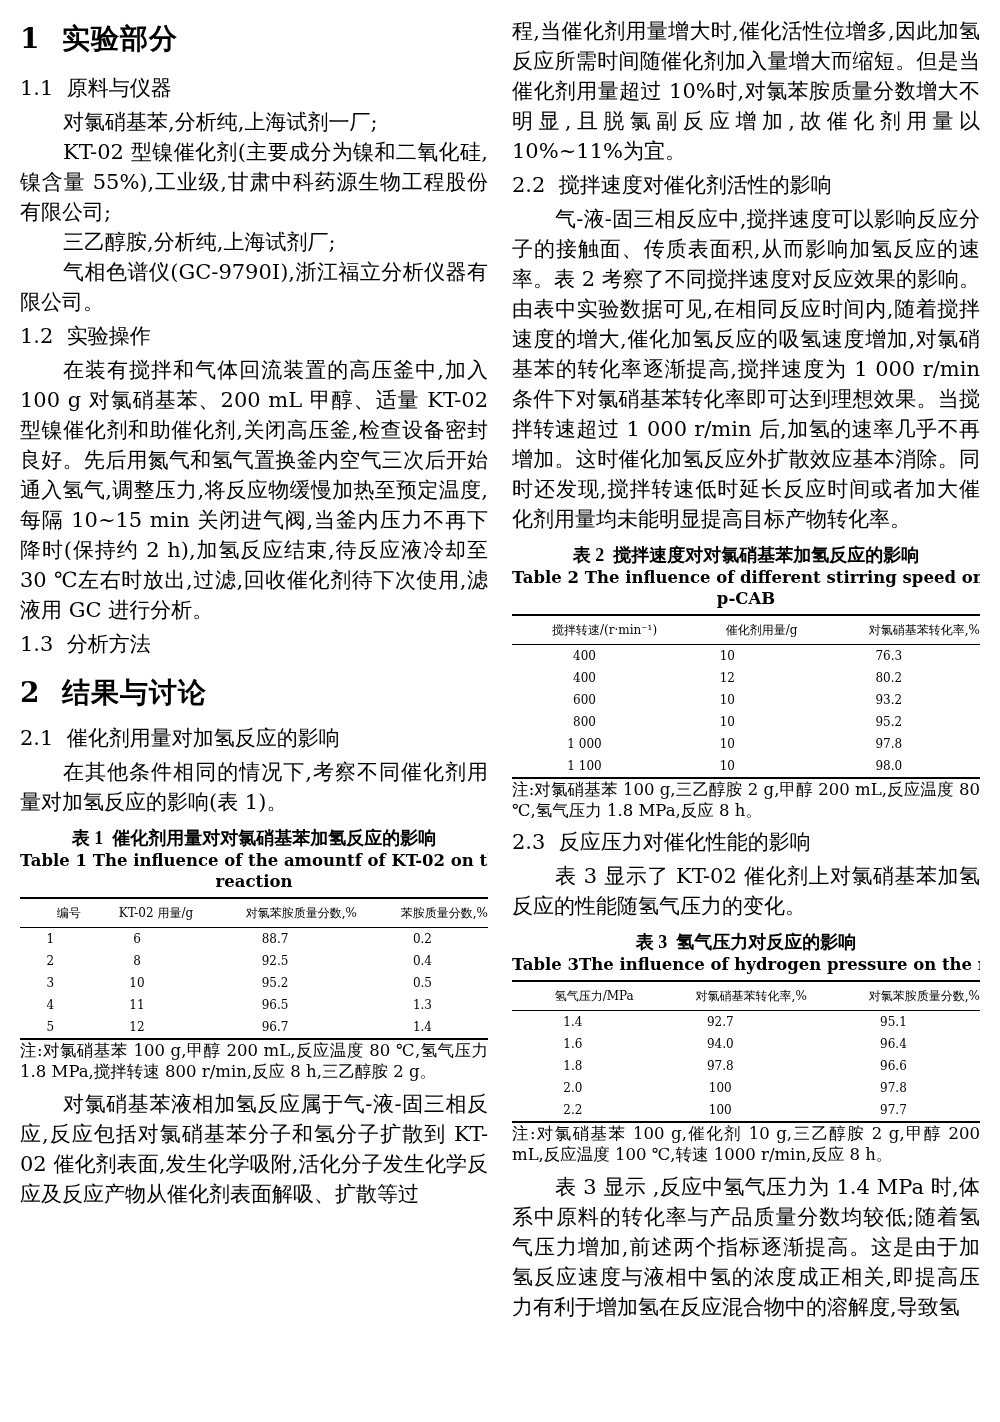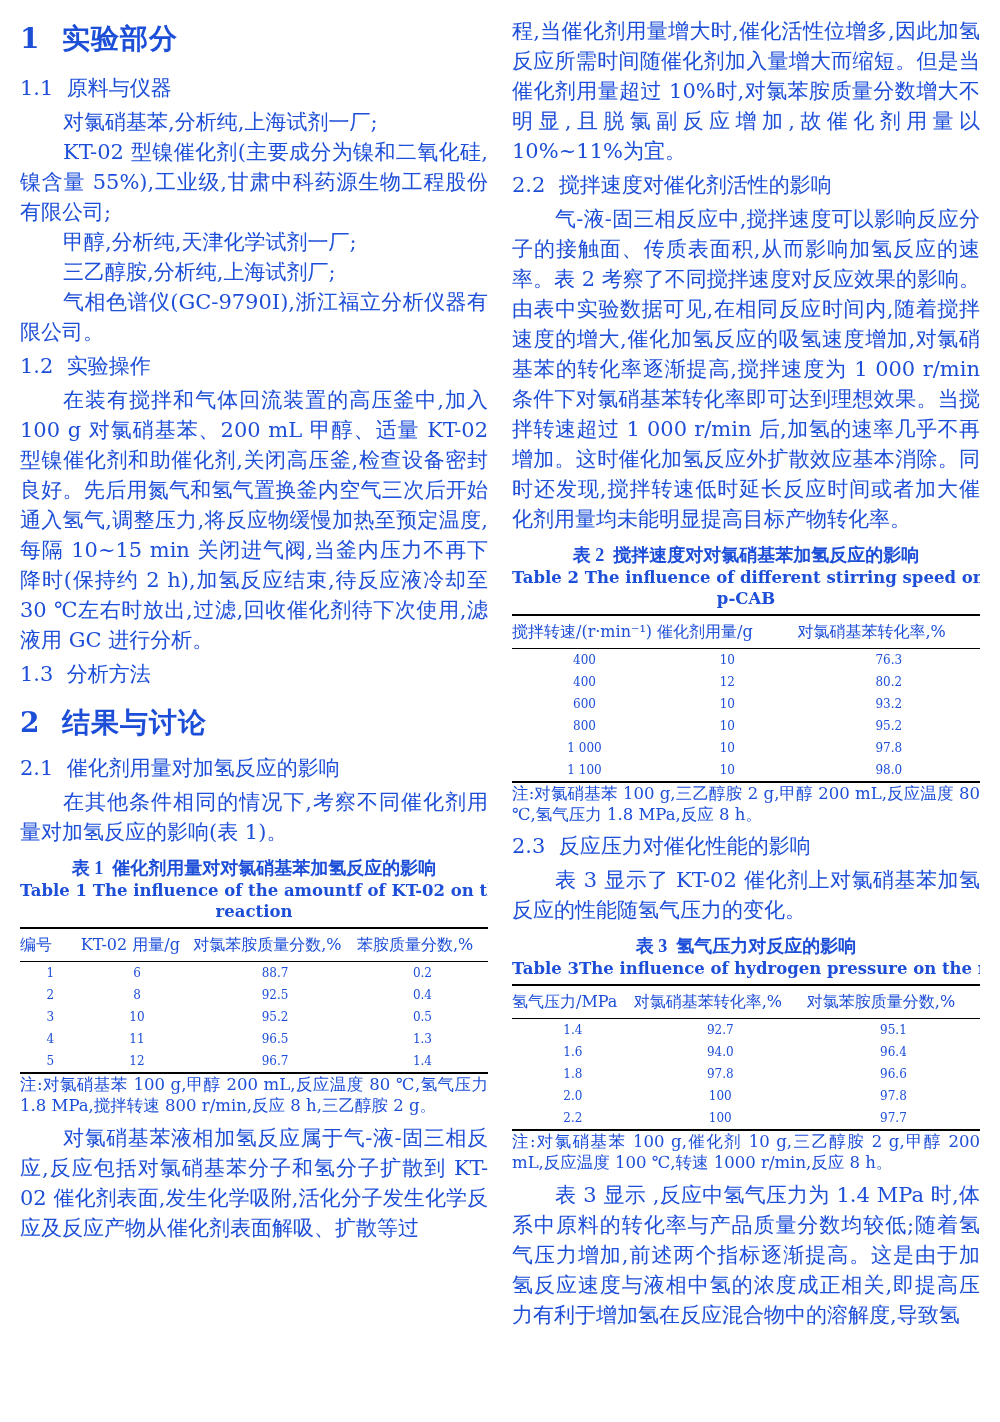--- a/index.html
+++ b/index.html
@@ -2,21 +2,21 @@
 <html lang="zh"><head>
 <meta charset="utf-8">
 <style>
   * { box-sizing: border-box; }
   html, body { margin: 0; padding: 0; background: #ffffff; }
   .page {
     width: 1000px; height: 1422px;
     padding: 16px 20px;
     display: flex; gap: 24px;
     font-family: "DejaVu Serif", "Liberation Serif", serif;
-    color: #1d4ed8;
+    color: #000000;
     overflow: hidden;
     background: #ffffff;
   }
   .col { flex: 0 0 468px; width: 468px; }
 
   .h1 {
     font-size: 28px; font-weight: 600;
     margin: 4px 0 16px 0;
     white-space: pre-wrap;
     letter-spacing: 1px;
@@ -42,45 +42,44 @@
     font-size: 16.5px; font-weight: 700; text-align: center;
     line-height: 21px; white-space: nowrap; overflow: hidden;
   }
   table {
     width: 100%; border-collapse: collapse;
     margin-top: 5px;
     border-top: 2.4px solid #000;
     border-bottom: 2.4px solid #000;
   }
   thead th {
-    font-size: 16px; font-weight: 400;
+    font-size: 12px; font-weight: 400;
     padding: 6px 0 5px 0;
     border-bottom: 1.5px solid #000;
-    text-align: left; white-space: nowrap;
+    text-align: right; white-space: nowrap;
   }
   tbody td {
     font-size: 12px; padding: 4px 0; text-align: center;
   }
   .note {
     font-size: 16.5px; line-height: 21px;
     text-align: justify; 
   }
 </style>
 </head>
 <body>
 
 <div class="page">
 
   <div class="col">
     <div class="h1">1  实验部分</div>
 
     <div class="h2">1.1  原料与仪器</div>
     <p class="body ind">对氯硝基苯,分析纯,上海试剂一厂;</p>
     <p class="body ind">KT-02 型镍催化剂(主要成分为镍和二氧化硅,镍含量 55%),工业级,甘肃中科药源生物工程股份有限公司;</p>
-    <p class="body ind">甲醇,分析纯,天津化学试剂一厂;</p>
     <p class="body ind">三乙醇胺,分析纯,上海试剂厂;</p>
     <p class="body ind">气相色谱仪(GC-9790I),浙江福立分析仪器有限公司。</p>
 
     <div class="h2">1.2  实验操作</div>
     <p class="body ind">在装有搅拌和气体回流装置的高压釜中,加入 100 g 对氯硝基苯、200 mL 甲醇、适量 KT-02 型镍催化剂和助催化剂,关闭高压釜,检查设备密封良好。先后用氮气和氢气置换釜内空气三次后开始通入氢气,调整压力,将反应物缓慢加热至预定温度,每隔 10~15 min 关闭进气阀,当釜内压力不再下降时(保持约 2 h),加氢反应结束,待反应液冷却至 30 ℃左右时放出,过滤,回收催化剂待下次使用,滤液用 GC 进行分析。</p>
 
     <div class="h2">1.3  分析方法</div>
 
     <div class="h1 second">2  结果与讨论</div>
     <div class="h2">2.1  催化剂用量对加氢反应的影响</div>

